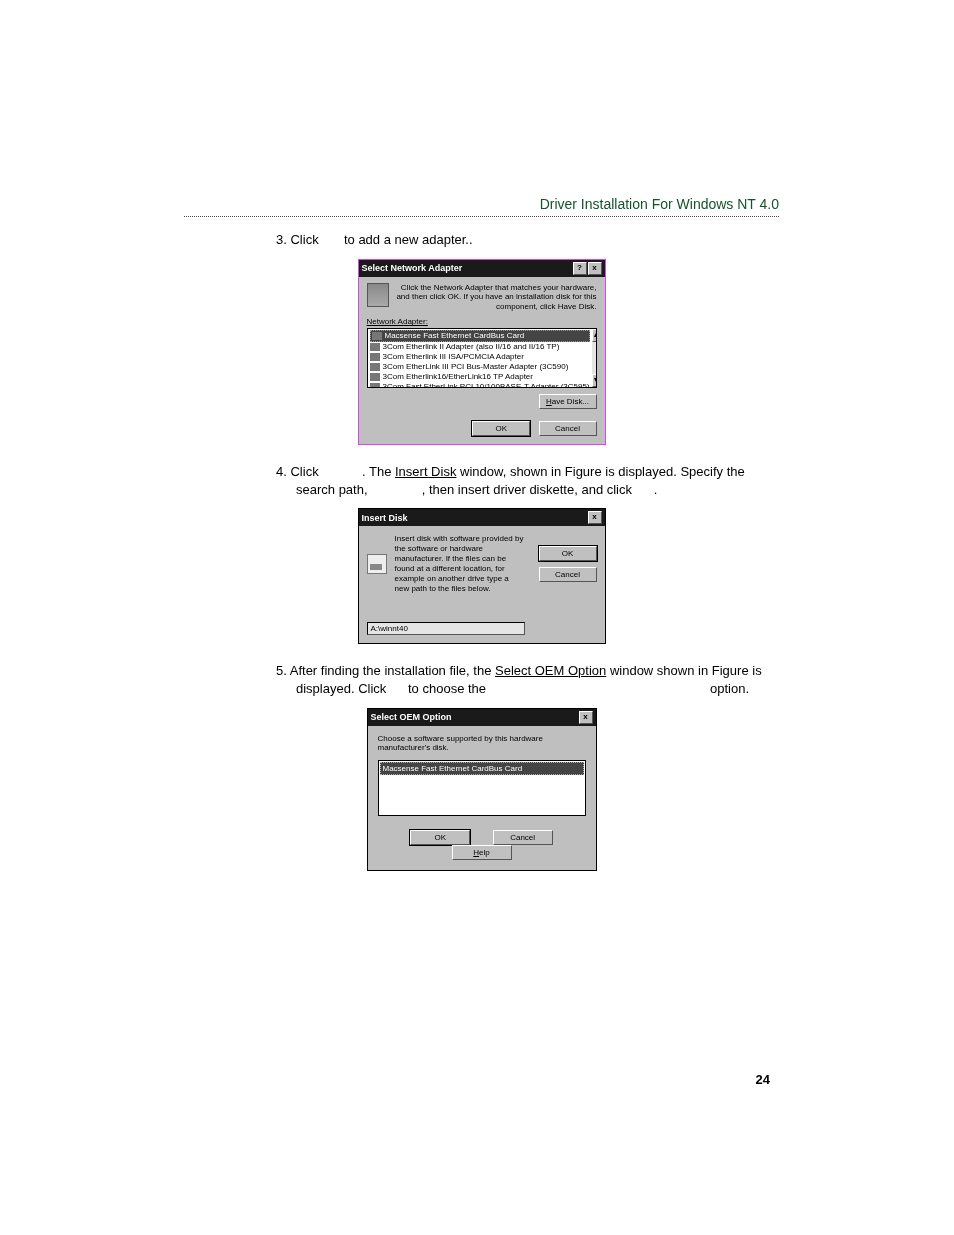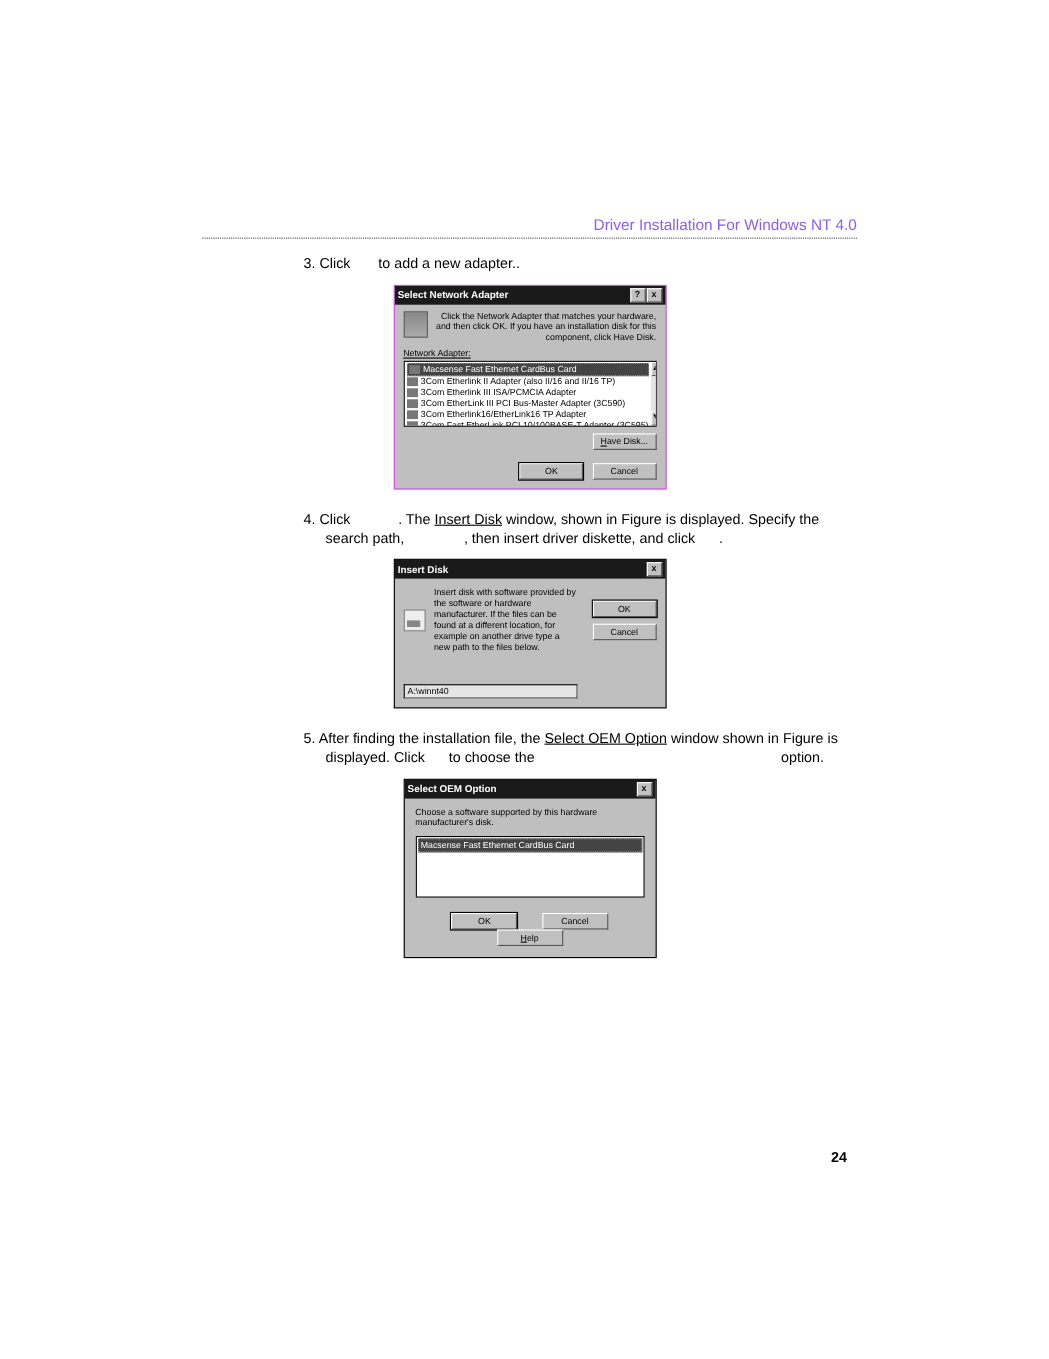--- a/index.html
+++ b/index.html
@@ -15,21 +15,21 @@
   }
   .page {
     position: absolute;
     left: 184px;
     top: 196px;
     width: 595px;
   }
   .header-title {
     text-align: right;
     font-size: 14px;
-    color: #8b5cf6;
+    color: #14532d;
     margin-bottom: 4px;
   }
   .header-rule {
     border-bottom: 1.5px dotted #444;
     margin-bottom: 14px;
   }
   .step {
     margin-left: 92px;
     margin-right: 10px;
     font-size: 13px;
@@ -178,21 +178,21 @@
     font-size: 8px;
     border: 1px dotted #aaa;
     white-space: nowrap; overflow: hidden;
   }
   .btnrow3 { text-align: center; margin-top: 14px; }
   .btnrow3 .winbtn { margin: 0 10px; min-width: 46px; }
 
   .page-num {
     position: absolute;
     right: 184px;
-    top: 1044px;
+    top: 1072px;
     font-weight: bold;
     font-size: 13px;
   }
 
   .underline { text-decoration: underline; }
 </style>
 </head>
 <body>
 
 <div class="page">

